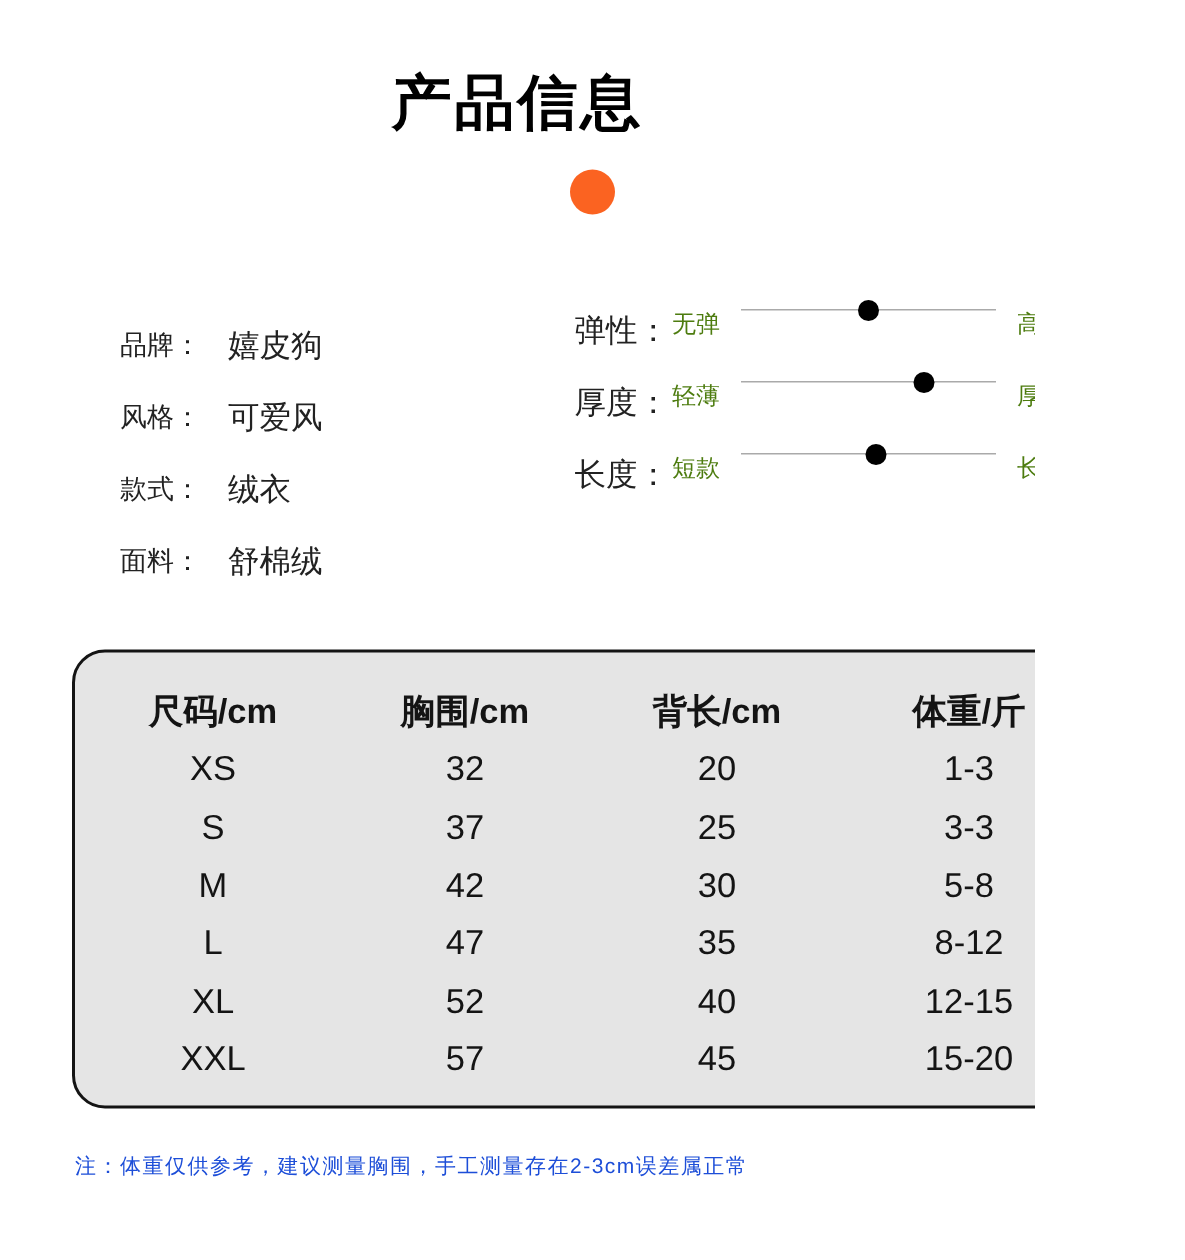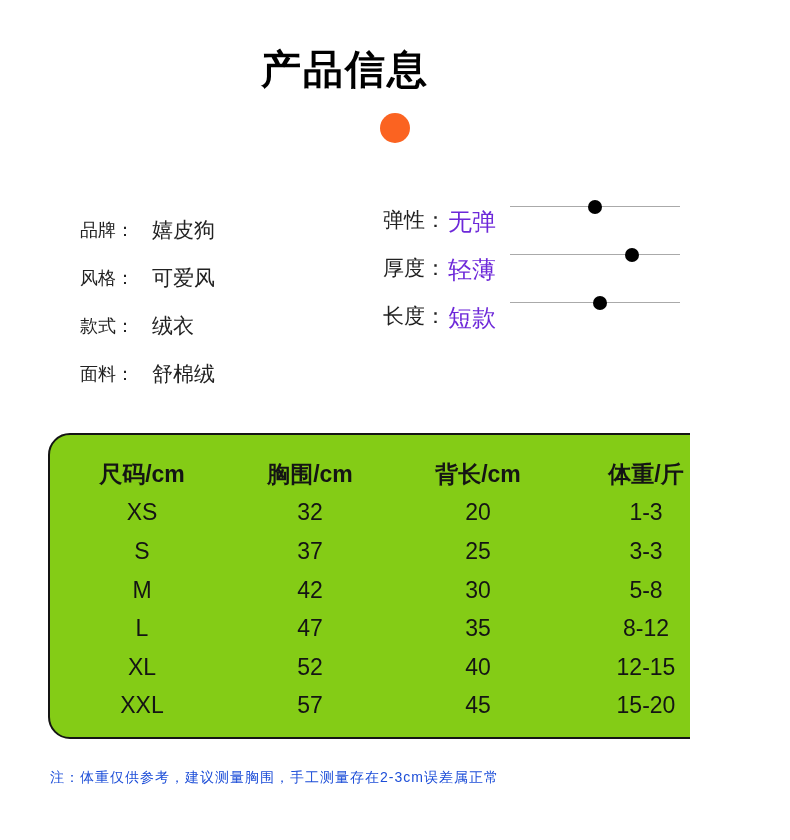--- a/index.html
+++ b/index.html
@@ -15,30 +15,30 @@
   
   .info{position:absolute;top:206px;left:0;width:100%;height:192px;}
   .attr-col{position:absolute;left:80px;top:0;}
   .attr-row{height:48px;display:flex;align-items:center;}
   .attr-label{font-size:18px;color:#222;width:72px;white-space:nowrap;}
   .attr-value{font-size:21px;color:#222;white-space:nowrap;}
 
   .slider-col{position:absolute;left:383px;top:0;}
   .slider-row{height:48px;display:flex;align-items:flex-start;}
   .slider-label{font-size:21px;color:#222;white-space:nowrap;}
-  .slider-min,.slider-max{font-size:24px;color:#6d28d9;white-space:nowrap;}
+  .slider-min,.slider-max{font-size:16px;color:#4d7c0f;white-space:nowrap;}
   .slider-min{margin-left:2px;}
   .slider-track{position:relative;width:170px;height:1px;background:#aaaaaa;margin:0 14px;}
   .slider-dot{position:absolute;top:50%;left:50%;width:14px;height:14px;border-radius:50%;
               background:#000;transform:translate(-50%,-50%);}
 
   
   .size-table{position:absolute;left:48px;top:433px;width:692px;height:306px;
               box-sizing:border-box;border:2px solid #141414;border-radius:22px;
-              display:flex;flex-direction:column;padding:20px 8px 12px;background:#84cc16;}
+              display:flex;flex-direction:column;padding:20px 8px 12px;background:#e5e5e5;}
   .t-row{flex:1;display:flex;align-items:center;}
   .t-cell{flex:1;text-align:center;font-size:23px;font-weight:500;color:#141414;}
   .t-row.header .t-cell{font-weight:700;}
 
   
   .note{position:absolute;left:50px;top:769px;font-size:14px;letter-spacing:1px;color:#1d4ed8;white-space:nowrap;}
 </style>
 </head>
 <body>
 

